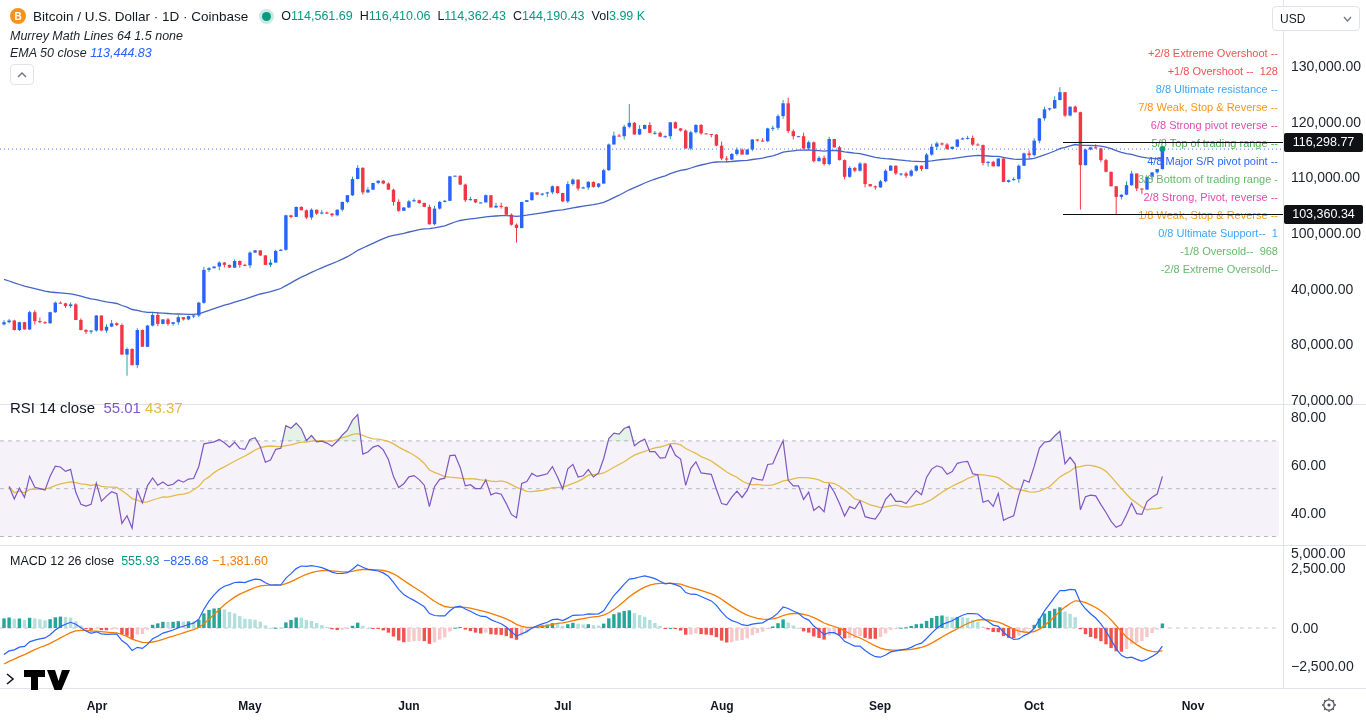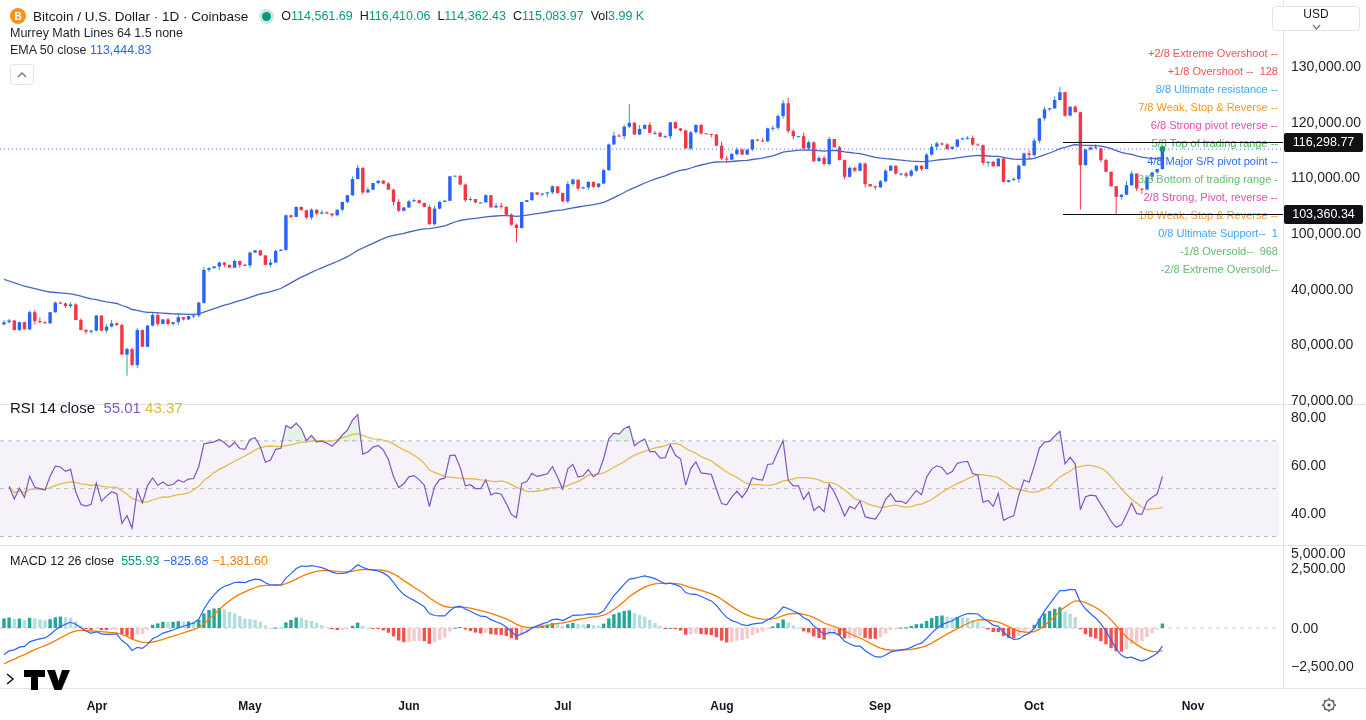--- a/index.html
+++ b/index.html
@@ -8,31 +8,31 @@
   
   #legend{position:absolute;left:10px;top:6px;z-index:5;}
   .leg-row{display:flex;align-items:center;height:20px;white-space:pre;}
   .sym-title{font-size:13.5px;font-weight:400;color:#131722;margin-left:7px;}
   .btc-icon{width:16px;height:16px;border-radius:50%;background:#f7931a;color:#fff;font-size:10px;font-weight:700;display:flex;align-items:center;justify-content:center;}
   .status-dot{width:9px;height:9px;border-radius:50%;background:#089981;box-shadow:0 0 0 3px rgba(8,153,129,.22);margin:0 10px 0 14px;}
   .ohlc{font-size:12.5px;color:#131722;display:flex;}
   .ohlc .pair{margin-right:7px;}
   .val-teal{color:#089981;}
   .val-blue{color:#2962ff;}
-  .leg-sub{font-size:12.5px;color:#1e222d;height:17px;display:flex;align-items:flex-start;white-space:pre;}
+  .leg-sub{font-size:12.5px;color:#1e222d;height:17px;display:flex;align-items:flex-end;white-space:pre;font-style:italic;}
   .collapse-btn{width:22px;height:19px;border:1px solid #e0e3eb;border-radius:4px;background:#fff;display:flex;align-items:center;justify-content:center;margin-top:4px;cursor:pointer;}
   
   #murrey-labels{position:absolute;top:44px;right:88px;text-align:right;z-index:3;}
   .mm-label{font-size:11px;line-height:18px;height:18px;white-space:pre;}
   .murrey-line{position:absolute;left:1063px;width:220px;height:1.5px;background:#0c0d10;z-index:4;}
   
   .tick{position:absolute;left:1291px;font-size:14px;color:#1e222d;height:16px;line-height:16px;}
   .badge{position:absolute;left:1284px;width:79px;height:19px;background:#0f1115;color:#fff;font-size:12.5px;border-radius:2px;display:flex;align-items:center;justify-content:center;z-index:6;}
   .month{position:absolute;top:697px;transform:translateX(-50%);font-size:12px;font-weight:700;color:#131722;height:18px;line-height:18px;}
-  #usd-btn{position:absolute;right:6px;top:6px;width:72px;height:23px;border:1px solid #e0e3eb;border-radius:4px;background:#fff;display:flex;align-items:center;justify-content:space-between;padding:0 7px;font-size:12px;color:#131722;cursor:pointer;z-index:7;flex-direction:column;}
+  #usd-btn{position:absolute;right:6px;top:6px;width:72px;height:23px;border:1px solid #e0e3eb;border-radius:4px;background:#fff;display:flex;align-items:center;justify-content:space-between;padding:0 7px;font-size:12px;color:#131722;cursor:pointer;z-index:7;}
   #rsi-legend{position:absolute;left:10px;top:399px;font-size:15px;z-index:5;white-space:pre;}
   #macd-legend{position:absolute;left:10px;top:554px;font-size:12.5px;z-index:5;white-space:pre;}
   #tv-logo{position:absolute;left:6px;top:666px;z-index:5;}
   #gear{position:absolute;left:1321px;top:697px;z-index:5;cursor:pointer;}
 </style>
 </head>
 <body>
 
 <div id="app">
   <svg id="chart-svg" width="1366" height="720">
@@ -766,21 +766,21 @@
 
   <div id="legend">
     <div class="leg-row">
       <div class="btc-icon">B</div>
       <span class="sym-title">Bitcoin / U.S. Dollar · 1D · Coinbase</span>
       <span class="status-dot"></span>
       <span class="ohlc">
         <span class="pair"><span>O</span><span class="val-teal">114,561.69</span></span>
         <span class="pair"><span>H</span><span class="val-teal">116,410.06</span></span>
         <span class="pair"><span>L</span><span class="val-teal">114,362.43</span></span>
-        <span class="pair"><span>C</span><span class="val-teal">115,083.97</span></span>
+        <span class="pair"><span>C</span><span class="val-teal">144,190.43</span></span>
         <span class="pair"><span>Vol</span><span class="val-teal">3.99 K</span></span>
       </span>
     </div>
     <div class="leg-sub"><span>Murrey Math Lines 64 1.5 none</span></div>
     <div class="leg-sub"><span>EMA 50 close</span><span> </span><span class="val-blue">113,444.83</span></div>
     <div class="collapse-btn">
       <svg width="10" height="6">
           <polyline points="1,5 5,1 9,5" fill="none" stroke="#787b86" stroke-width="1.5"></polyline>
         </svg>
     </div>

